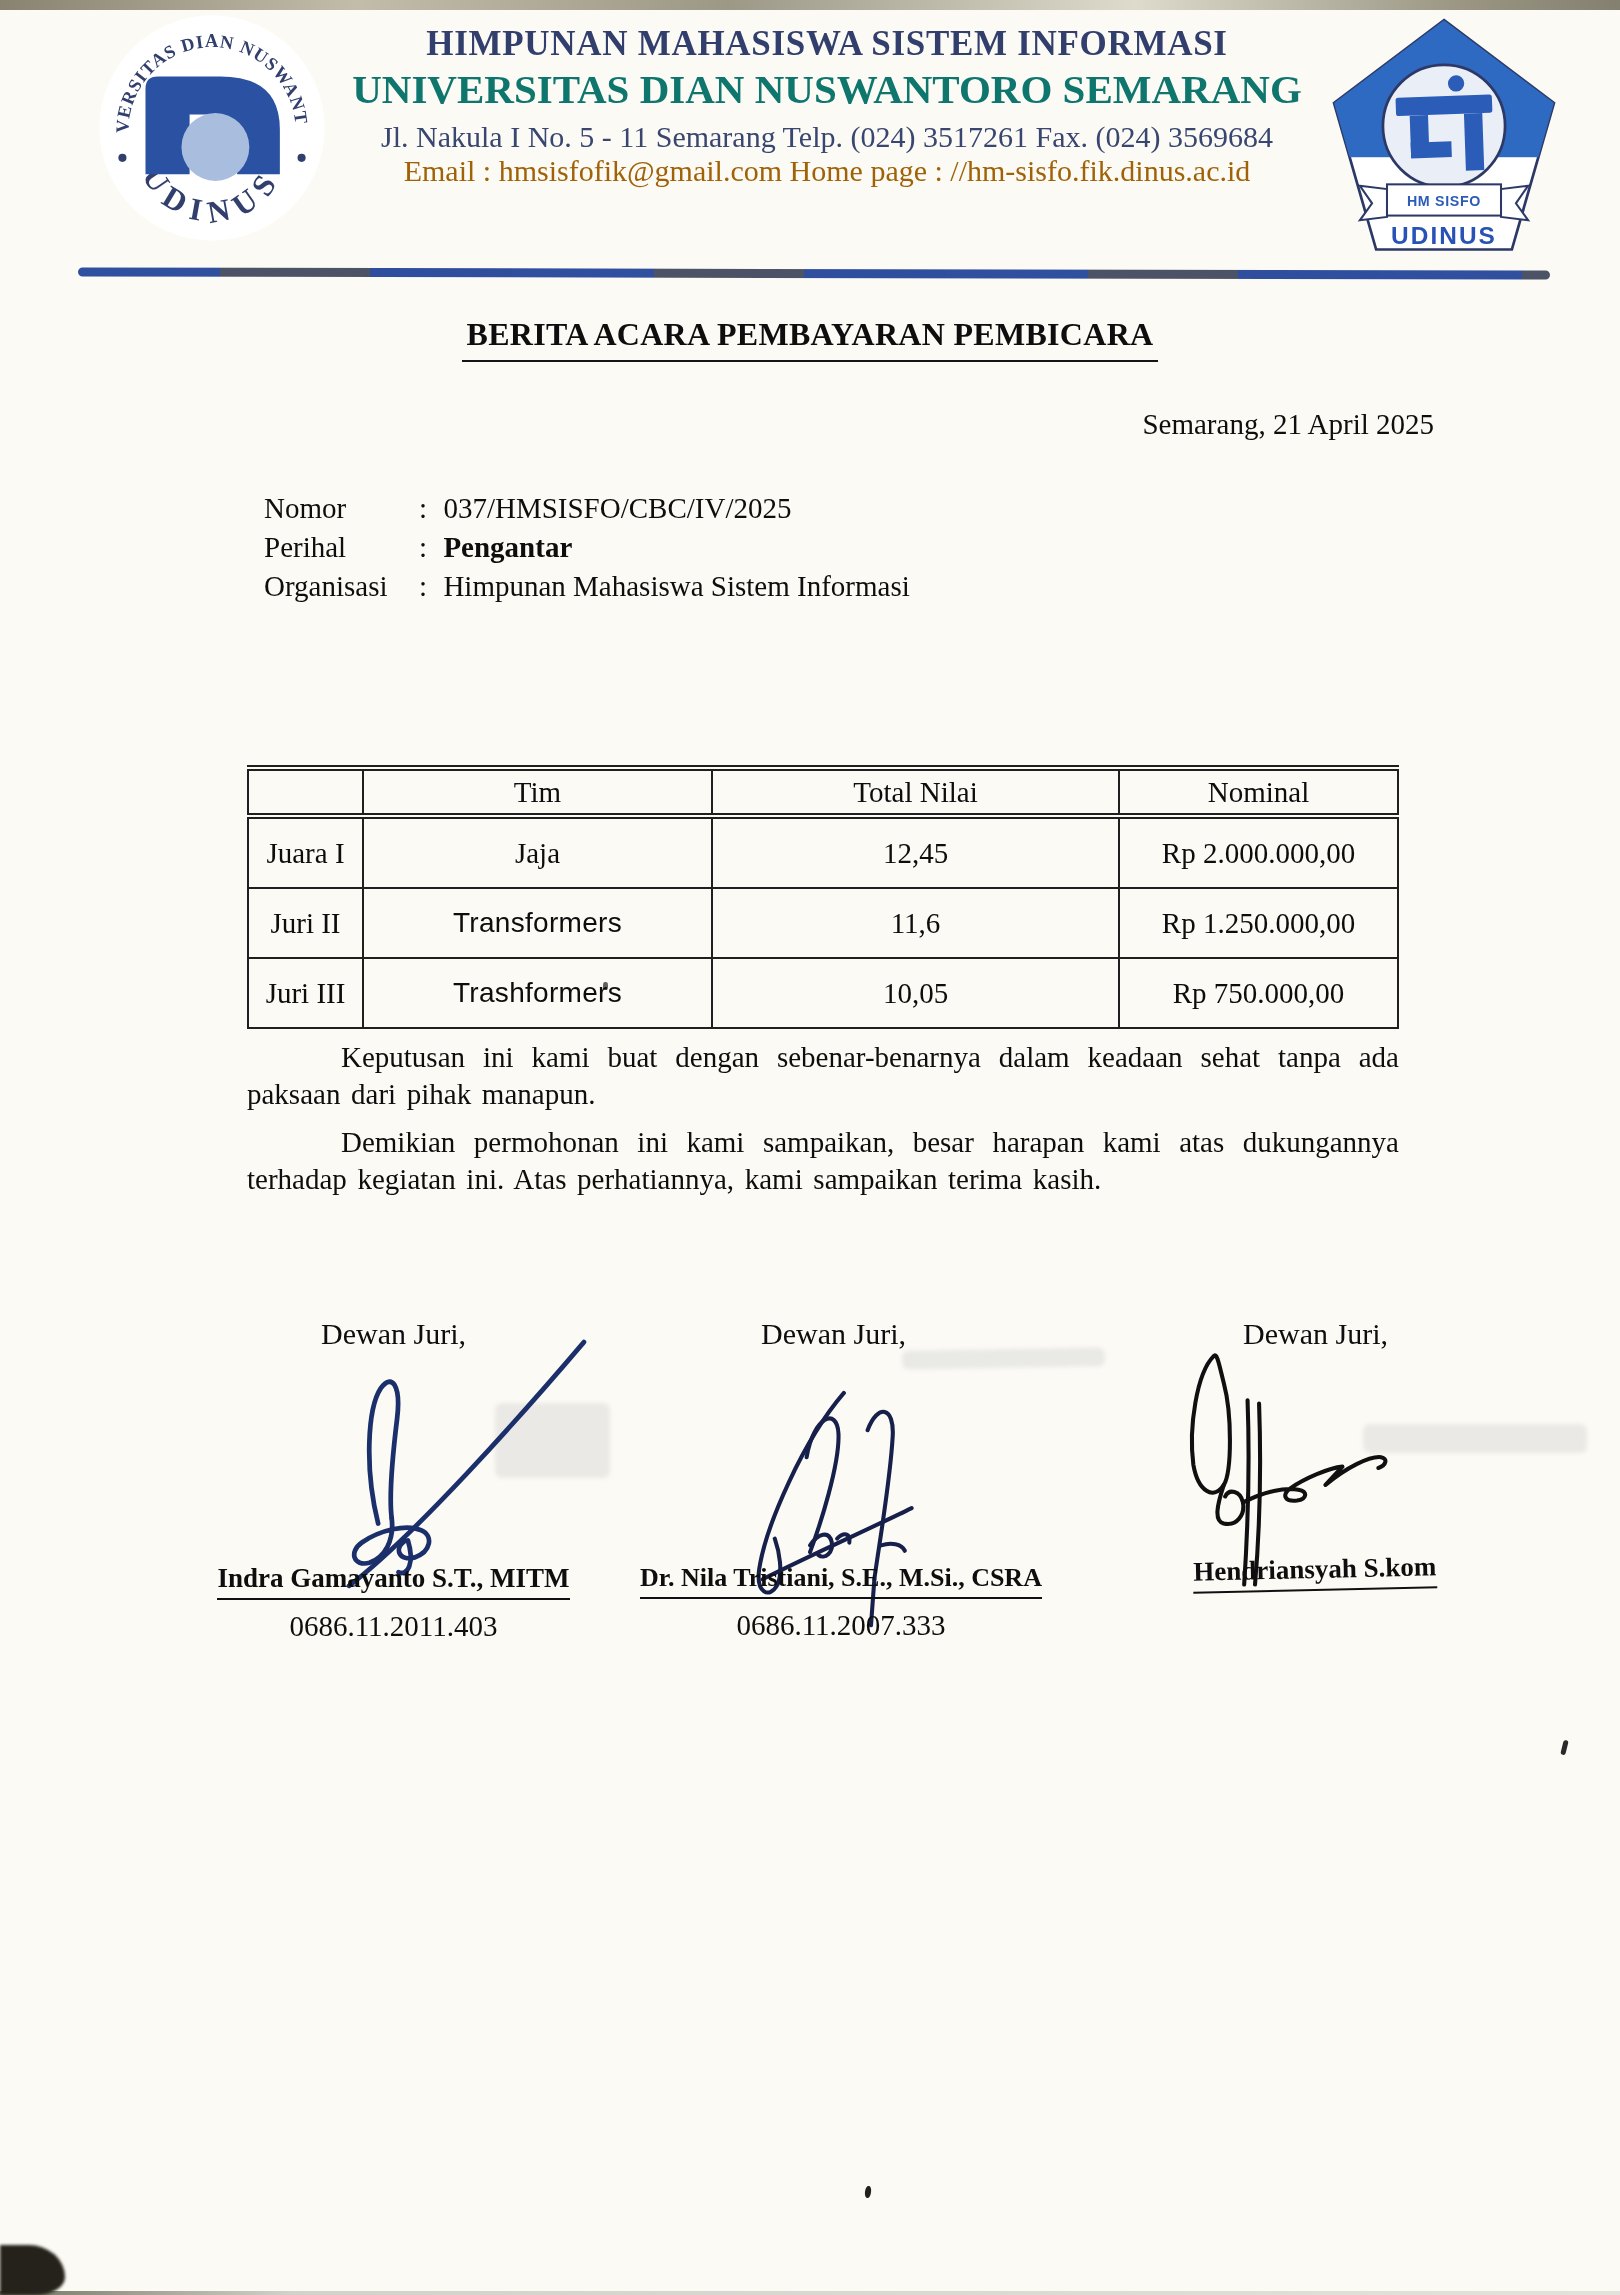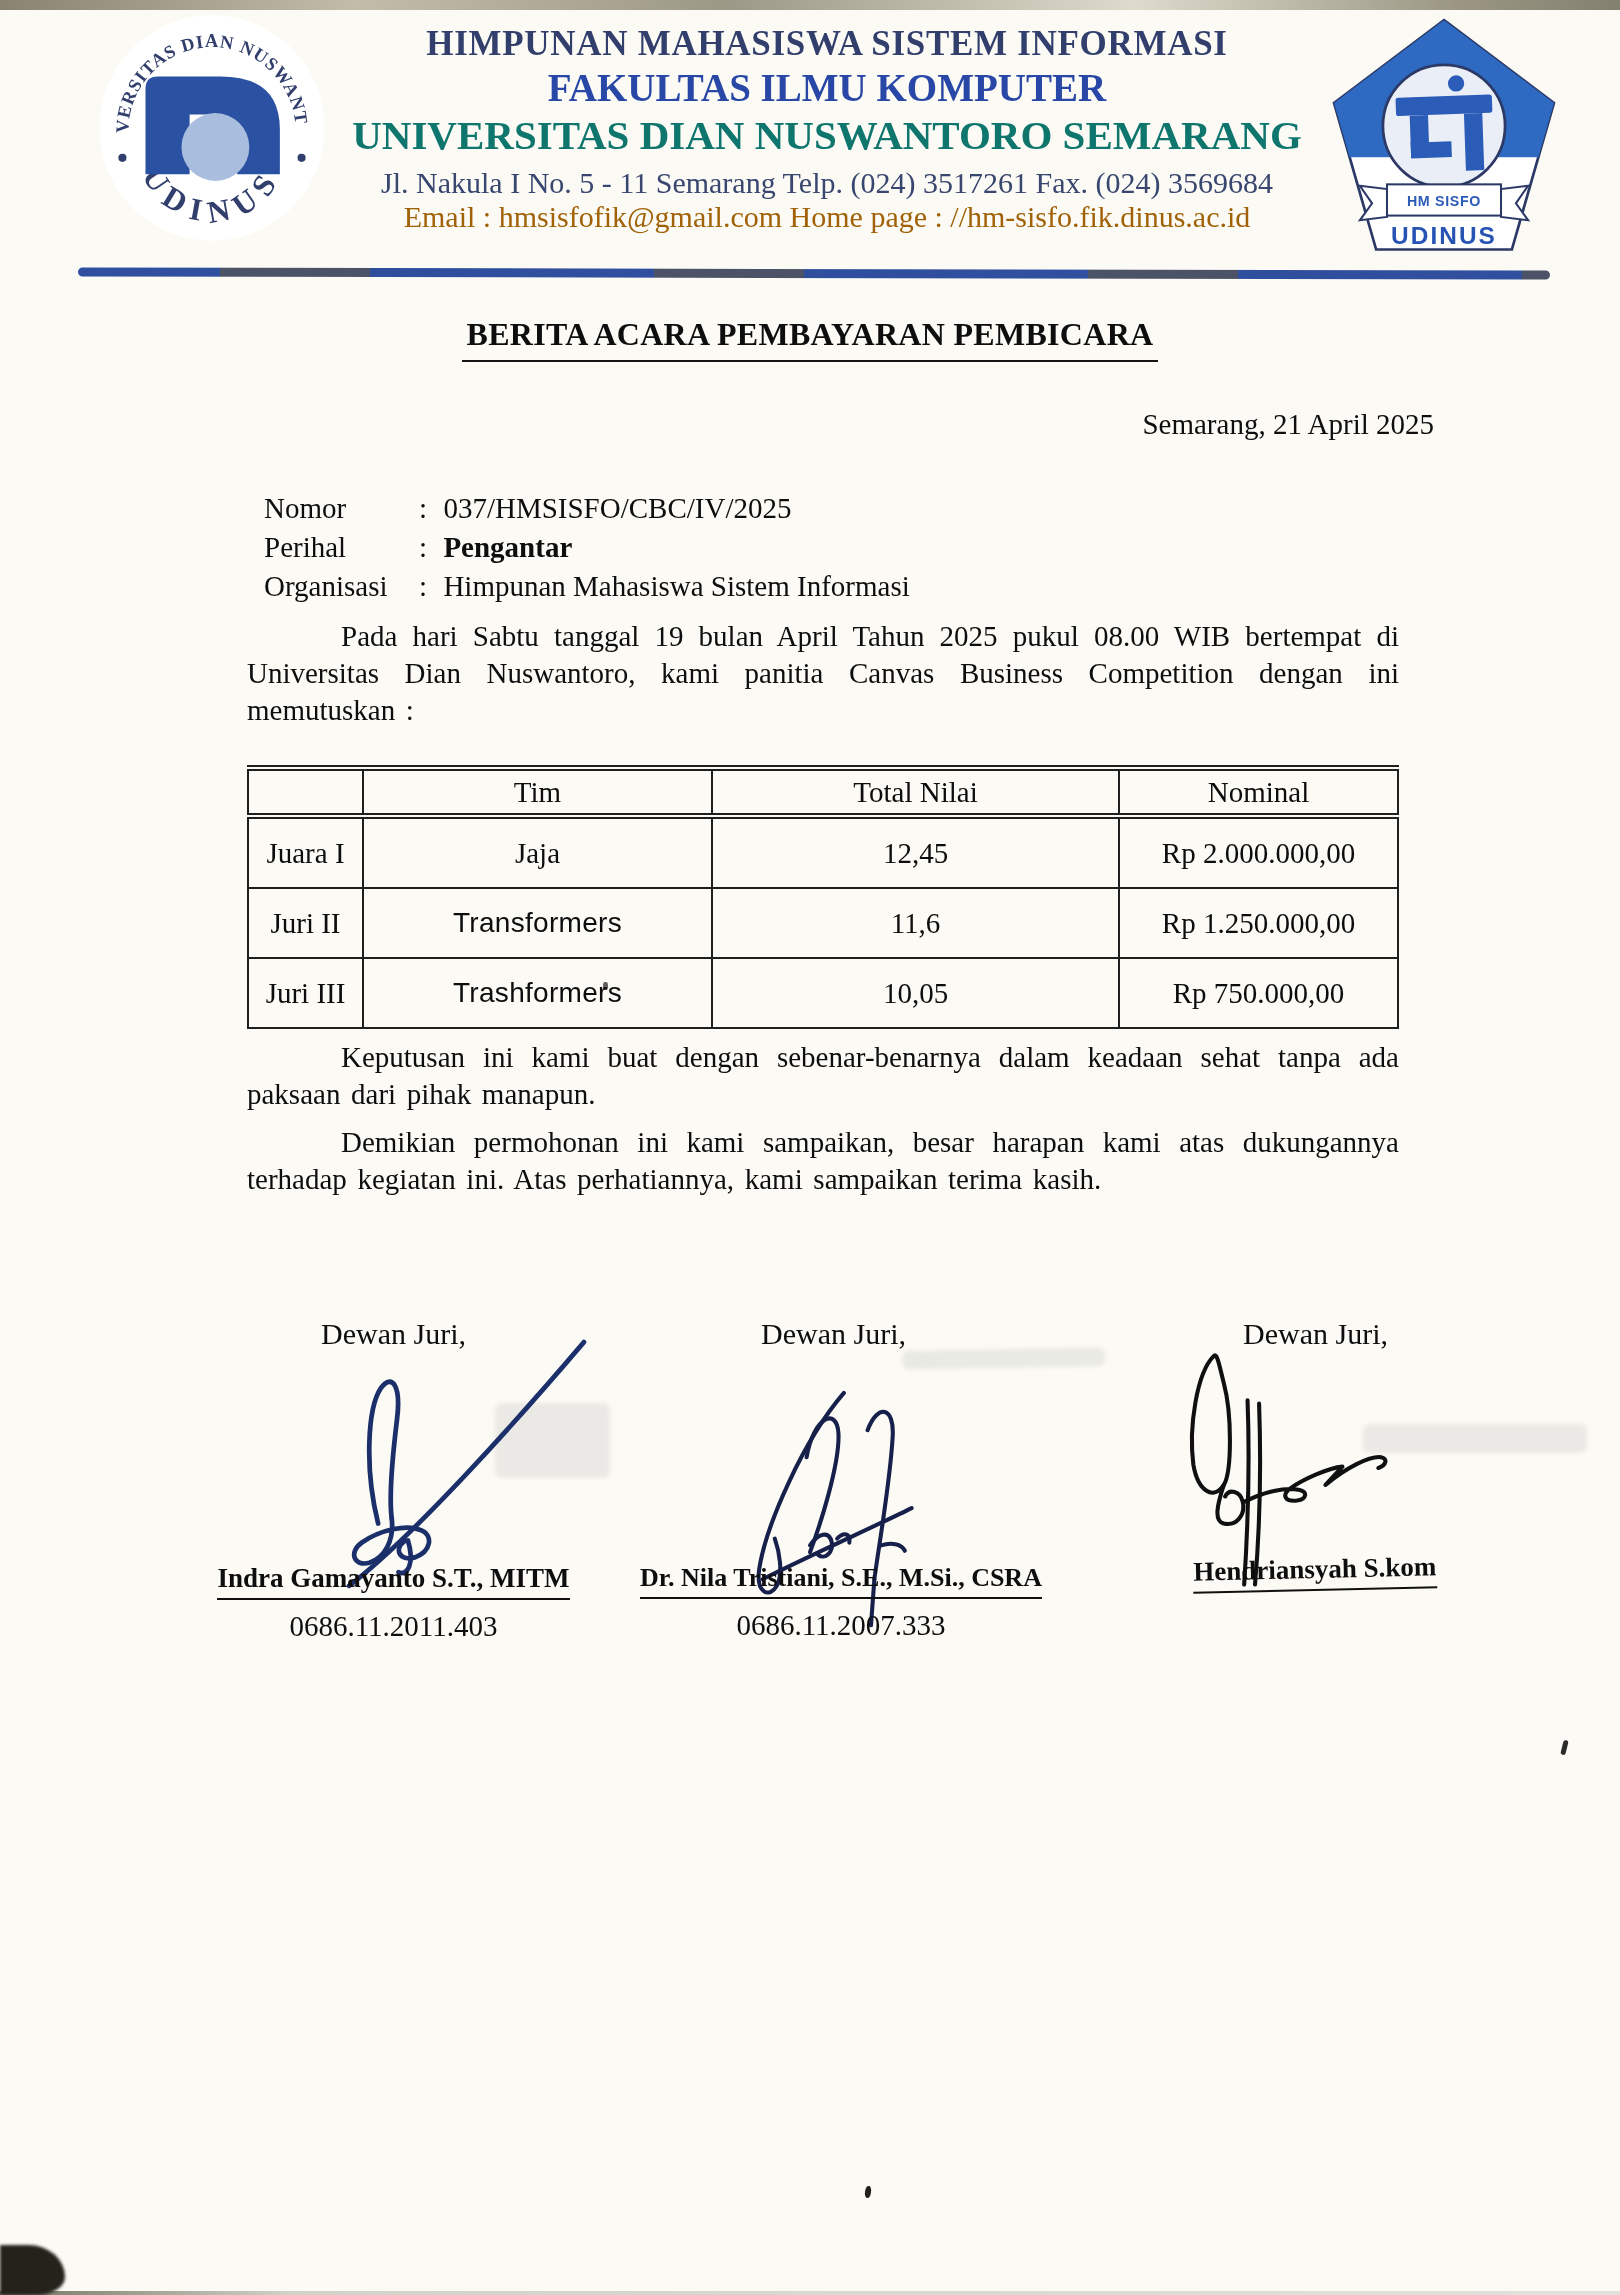--- a/index.html
+++ b/index.html
@@ -110,21 +110,20 @@
     </g>
     <polygon points="44,250 84,255 84,296 44,301 62,276" fill="#ffffff" stroke="#2c3966" stroke-width="3"></polygon>
     <polygon points="292,250 252,255 252,296 292,301 274,276" fill="#ffffff" stroke="#2c3966" stroke-width="3"></polygon>
     <rect x="84" y="248" width="168" height="46" fill="#ffffff" stroke="#2c3966" stroke-width="3"></rect>
     <text x="168" y="280" text-anchor="middle" font-family="Liberation Sans,sans-serif" font-size="21" font-weight="700" fill="#2b5cb8" letter-spacing="1">HM SISFO</text>
     <text x="168" y="336" text-anchor="middle" font-family="Liberation Sans,sans-serif" font-size="36" font-weight="700" fill="#2753b5" letter-spacing="3">UDINUS</text>
   </svg>
 
   <div class="lh-text">
     <div class="lh1">HIMPUNAN MAHASISWA SISTEM INFORMASI</div>
-    <div class="lh2">FAKULTAS ILMU KOMPUTER</div>
     <div class="lh3">UNIVERSITAS DIAN NUSWANTORO SEMARANG</div>
     <div class="lh4">Jl. Nakula I No. 5 - 11 Semarang Telp. (024) 3517261 Fax. (024) 3569684</div>
     <div class="lh5">Email : hmsisfofik@gmail.com Home page : //hm-sisfo.fik.dinus.ac.id</div>
   </div>
   <div class="rule"></div>
 
   <div class="title-wrap">
     <span class="title-text">BERITA ACARA PEMBAYARAN PEMBICARA</span>
   </div>
   <div class="dateline">Semarang, 21 April 2025</div>
@@ -134,21 +133,20 @@
     <span>:</span>
     <span>037/HMSISFO/CBC/IV/2025</span>
     <span>Perihal</span>
     <span>:</span>
     <span class="bold">Pengantar</span>
     <span>Organisasi</span>
     <span>:</span>
     <span>Himpunan Mahasiswa Sistem Informasi</span>
   </div>
 
-  <div class="para p1">Pada hari Sabtu tanggal 19 bulan April Tahun 2025 pukul 08.00 WIB bertempat di Universitas Dian Nuswantoro, kami panitia Canvas Business Competition dengan ini memutuskan :</div>
 
   <table class="score-table">
     <colgroup>
         <col style="width:115px">
         <col style="width:349px">
         <col style="width:407px">
         <col style="width:279px">
       </colgroup>
     <thead>
       <tr>

